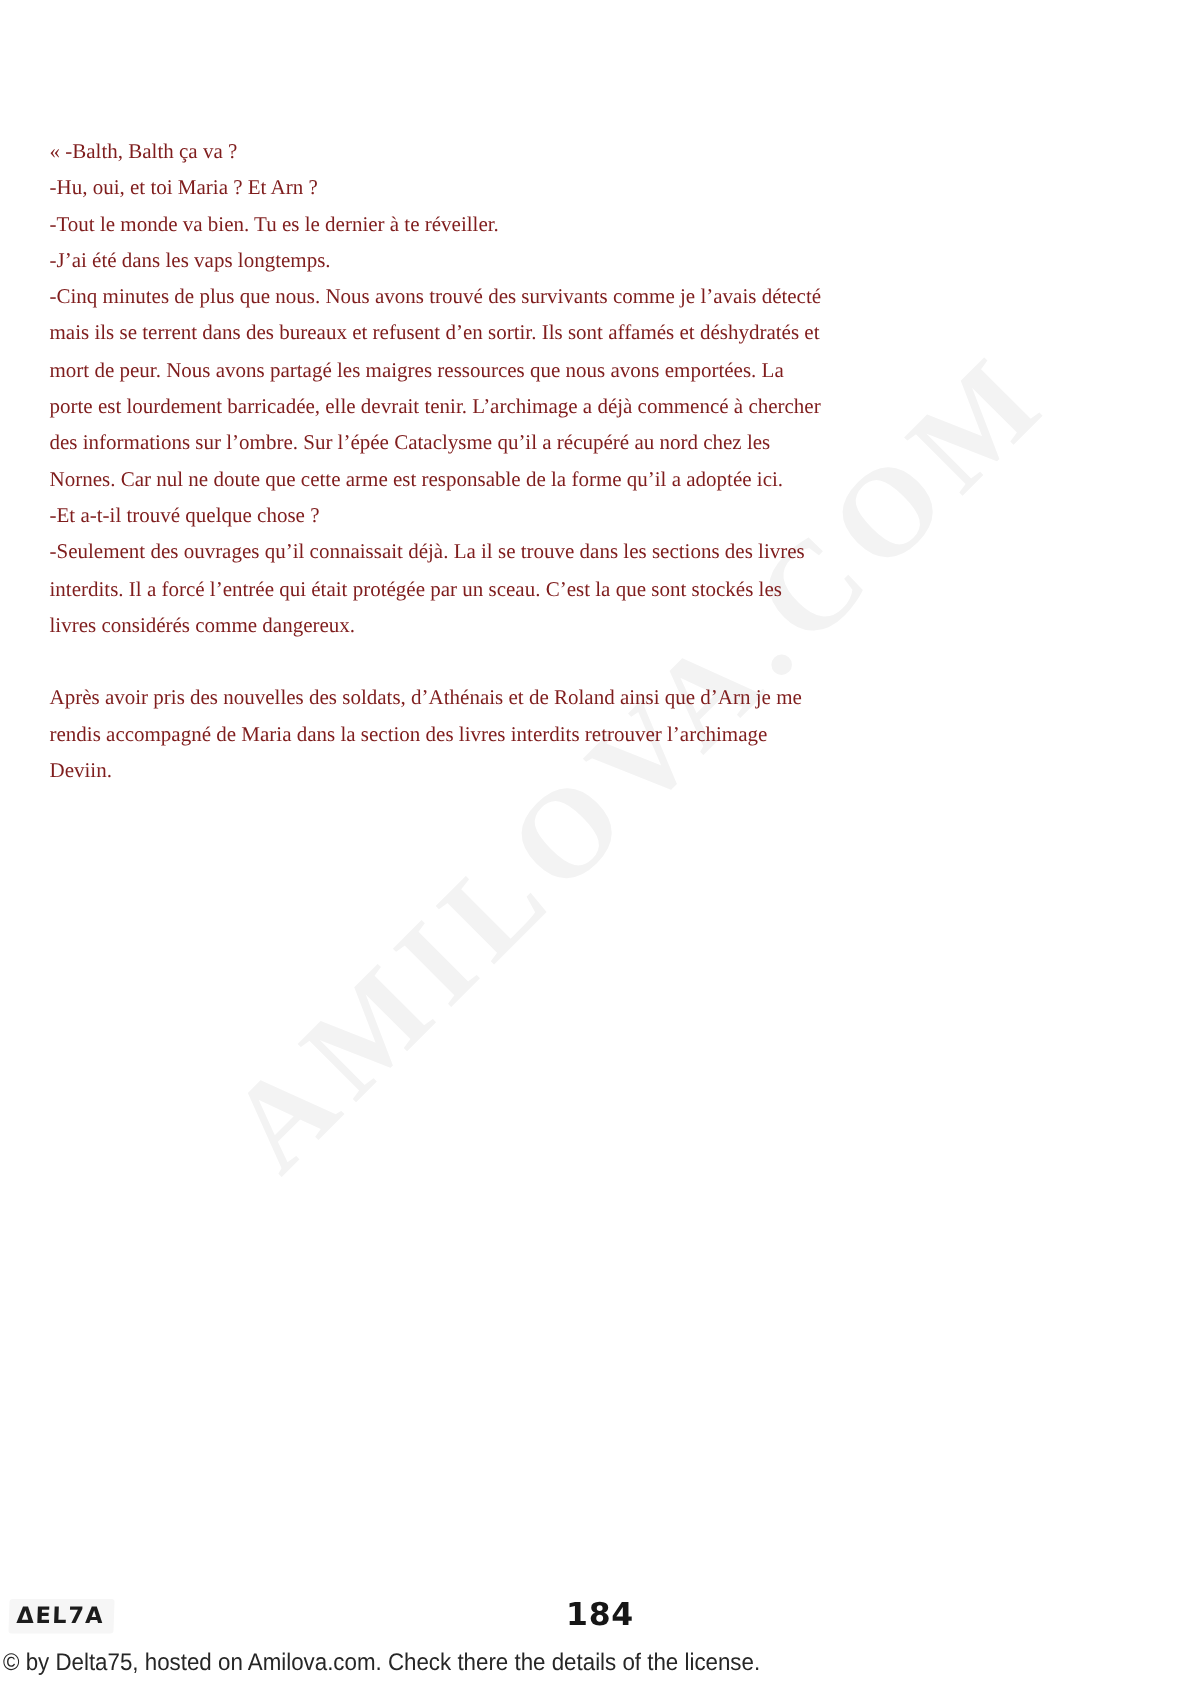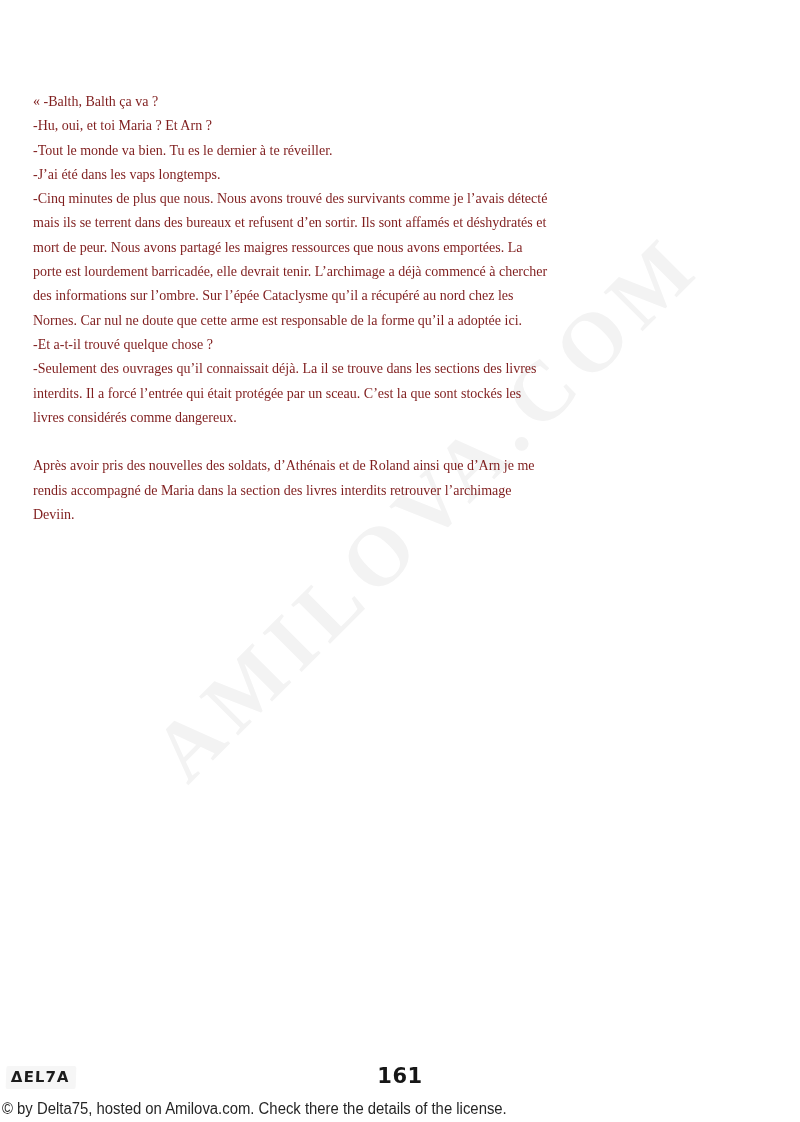--- a/index.html
+++ b/index.html
@@ -105,17 +105,17 @@
 -Seulement des ouvrages qu’il connaissait déjà. La il se trouve dans les sections des livres
 interdits. Il a forcé l’entrée qui était protégée par un sceau. C’est la que sont stockés les
 livres considérés comme dangereux.
 
 Après avoir pris des nouvelles des soldats, d’Athénais et de Roland ainsi que d’Arn je me
 rendis accompagné de Maria dans la section des livres interdits retrouver l’archimage
 Deviin.</div>
 
   <div class="footer-logo">ΔEL7A</div>
 
-  <div class="page-number">161</div>
+  <div class="page-number">184</div>
 
   <div class="license-line">© by Delta75, hosted on Amilova.com. Check there the details of the license.</div>
 
 </div>
 
 </body></html>

